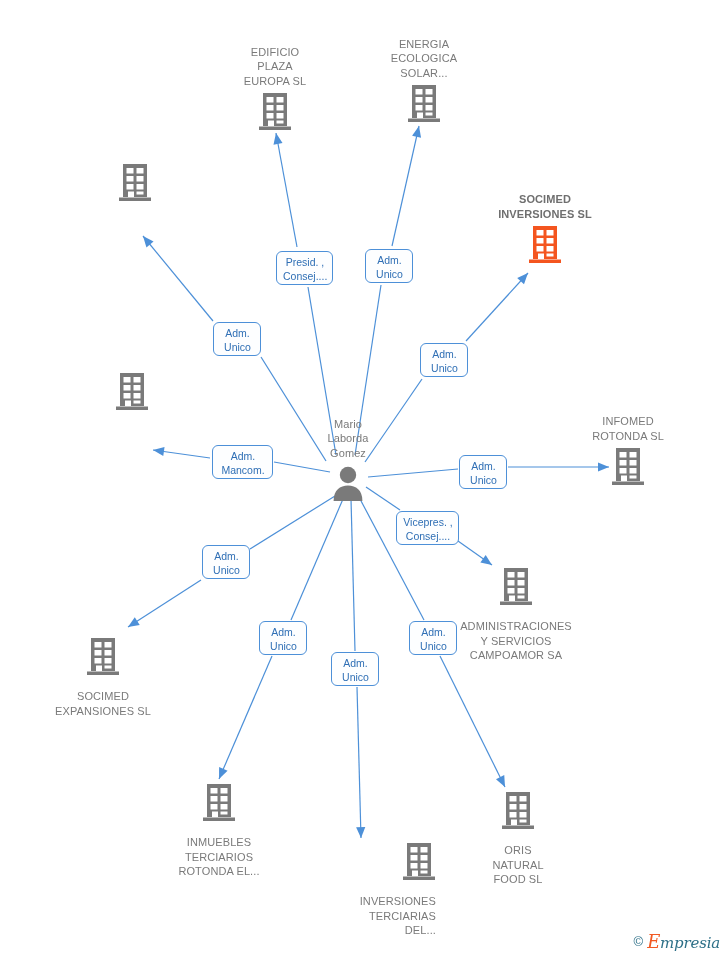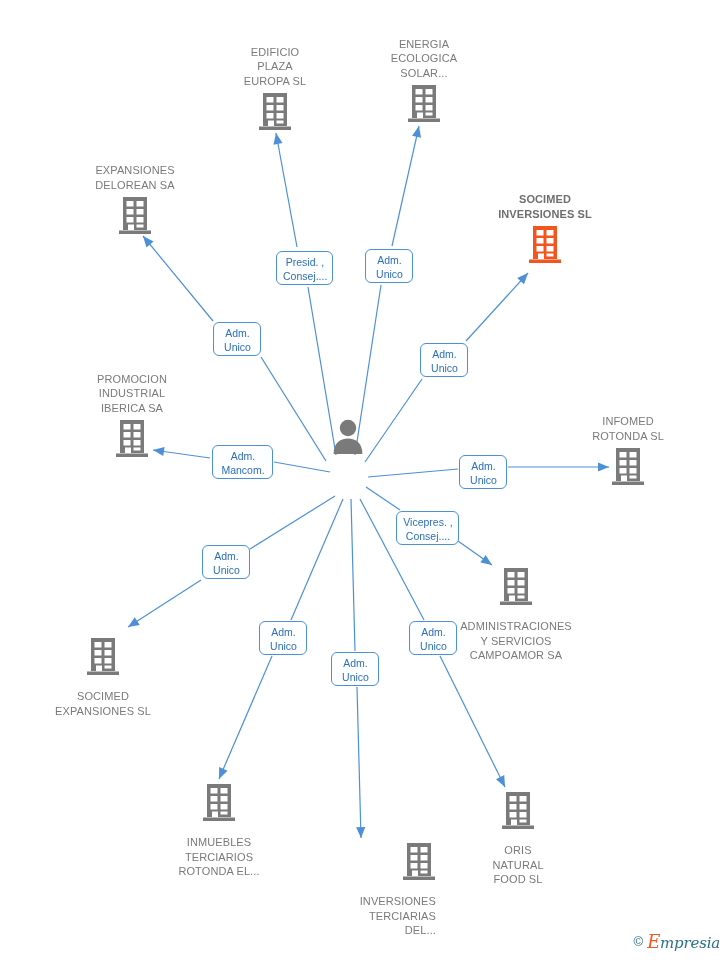--- a/index.html
+++ b/index.html
@@ -183,22 +183,20 @@
             <rect x="8.5" y="13" width="7" height="5.5" fill="#ffffff"></rect>
             <rect x="18.5" y="13" width="7" height="5.5" fill="#ffffff"></rect>
             <rect x="8.5" y="21" width="7" height="5.5" fill="#ffffff"></rect>
             <rect x="18.5" y="21" width="7" height="5.5" fill="#ffffff"></rect>
             <rect x="10" y="28.5" width="6" height="5.5" fill="#ffffff"></rect>
             <rect x="18.5" y="28.5" width="7" height="3" fill="#ffffff"></rect>
             <rect x="1" y="34.5" width="32" height="3.5" fill="#7a7a7a"></rect>
           </svg></span>
       </div>
       <div class="node cap-above" style="left: 135px; top: 163px;">
-        <span class="caption">EXPANSIONES
-DELOREAN SA</span>
         <span class="glyph"><svg width="34" height="40" viewBox="0 0 34 40" xmlns="http://www.w3.org/2000/svg">
             <rect x="5" y="1" width="24" height="33" fill="#7a7a7a"></rect>
             <rect x="8.5" y="5" width="7" height="5.5" fill="#ffffff"></rect>
             <rect x="18.5" y="5" width="7" height="5.5" fill="#ffffff"></rect>
             <rect x="8.5" y="13" width="7" height="5.5" fill="#ffffff"></rect>
             <rect x="18.5" y="13" width="7" height="5.5" fill="#ffffff"></rect>
             <rect x="8.5" y="21" width="7" height="5.5" fill="#ffffff"></rect>
             <rect x="18.5" y="21" width="7" height="5.5" fill="#ffffff"></rect>
             <rect x="10" y="28.5" width="6" height="5.5" fill="#ffffff"></rect>
             <rect x="18.5" y="28.5" width="7" height="3" fill="#ffffff"></rect>
@@ -215,23 +213,20 @@
             <rect x="8.5" y="13" width="7" height="5.5" fill="#ffffff"></rect>
             <rect x="18.5" y="13" width="7" height="5.5" fill="#ffffff"></rect>
             <rect x="8.5" y="21" width="7" height="5.5" fill="#ffffff"></rect>
             <rect x="18.5" y="21" width="7" height="5.5" fill="#ffffff"></rect>
             <rect x="10" y="28.5" width="6" height="5.5" fill="#ffffff"></rect>
             <rect x="18.5" y="28.5" width="7" height="3" fill="#ffffff"></rect>
             <rect x="1" y="34.5" width="32" height="3.5" fill="#f4551f"></rect>
           </svg></span>
       </div>
       <div class="node cap-above" style="left: 132px; top: 371.5px;">
-        <span class="caption">PROMOCION
-INDUSTRIAL
-IBERICA SA</span>
         <span class="glyph"><svg width="34" height="40" viewBox="0 0 34 40" xmlns="http://www.w3.org/2000/svg">
             <rect x="5" y="1" width="24" height="33" fill="#7a7a7a"></rect>
             <rect x="8.5" y="5" width="7" height="5.5" fill="#ffffff"></rect>
             <rect x="18.5" y="5" width="7" height="5.5" fill="#ffffff"></rect>
             <rect x="8.5" y="13" width="7" height="5.5" fill="#ffffff"></rect>
             <rect x="18.5" y="13" width="7" height="5.5" fill="#ffffff"></rect>
             <rect x="8.5" y="21" width="7" height="5.5" fill="#ffffff"></rect>
             <rect x="18.5" y="21" width="7" height="5.5" fill="#ffffff"></rect>
             <rect x="10" y="28.5" width="6" height="5.5" fill="#ffffff"></rect>
             <rect x="18.5" y="28.5" width="7" height="3" fill="#ffffff"></rect>
@@ -332,20 +327,23 @@
             <rect x="18.5" y="21" width="7" height="5.5" fill="#ffffff"></rect>
             <rect x="10" y="28.5" width="6" height="5.5" fill="#ffffff"></rect>
             <rect x="18.5" y="28.5" width="7" height="3" fill="#ffffff"></rect>
             <rect x="1" y="34.5" width="32" height="3.5" fill="#7a7a7a"></rect>
           </svg></span>
         <span class="caption">ORIS
 NATURAL
 FOOD  SL</span>
       </div>
       <div class="node cap-above" style="left: 348px; top: 416.5px;">
+        <span class="caption">Mario
+Laborda
+Gomez</span>
         <span class="glyph"><svg width="34" height="40" viewBox="0 0 34 40" xmlns="http://www.w3.org/2000/svg">
             <circle cx="17" cy="11" r="8.2" fill="#7a7a7a"></circle>
             <path d="M2.6 37 C2.6 26 9 21.5 17 21.5 C25 21.5 31.4 26 31.4 37 Z" fill="#7a7a7a"></path>
           </svg></span>
       </div>
     </div>
   <div id="tag-layer">
       <div class="reltag" style="left: 276px; top: 251px; width: 57px; height: 34px;">Presid. ,
 Consej....</div>
       <div class="reltag" style="left: 365px; top: 249px; width: 48px; height: 34px;">Adm.

